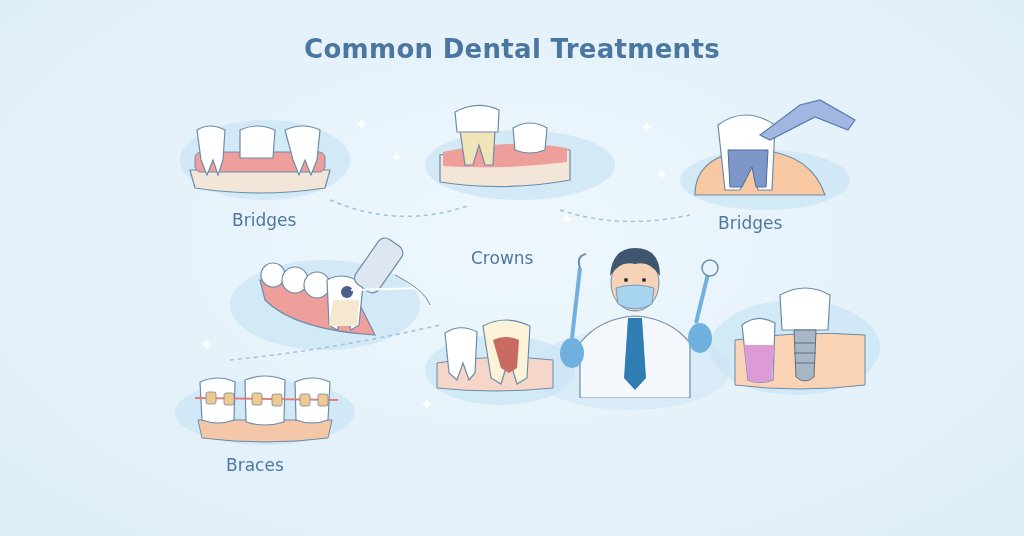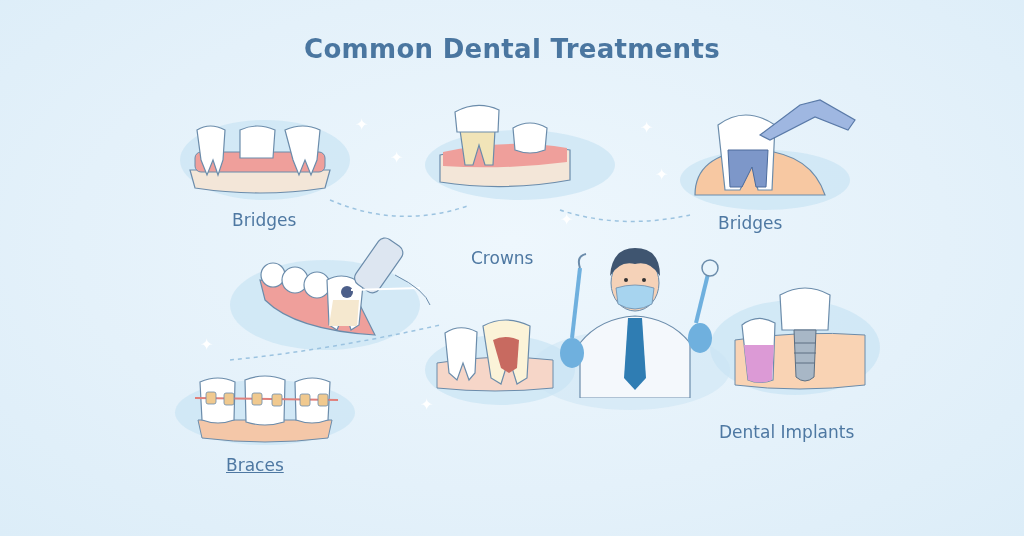--- a/index.html
+++ b/index.html
@@ -87,21 +87,21 @@
     <path d="M55 10 Q75 2 95 10 L94 52 Q75 58 56 52 Z" fill="#fff" stroke="#6b8cab" stroke-width="1.2"></path>
     <path d="M105 12 Q122 4 140 12 L138 50 Q122 56 106 50 Z" fill="#fff" stroke="#6b8cab" stroke-width="1.2"></path>
     <line x1="5" y1="28" x2="148" y2="30" stroke="#e07f7a" stroke-width="2"></line>
     <rect x="16" y="22" width="10" height="12" rx="2" fill="#f0c98f" stroke="#6b8cab" stroke-width=".8"></rect>
     <rect x="34" y="23" width="10" height="12" rx="2" fill="#f0c98f" stroke="#6b8cab" stroke-width=".8"></rect>
     <rect x="62" y="23" width="10" height="12" rx="2" fill="#f0c98f" stroke="#6b8cab" stroke-width=".8"></rect>
     <rect x="82" y="24" width="10" height="12" rx="2" fill="#f0c98f" stroke="#6b8cab" stroke-width=".8"></rect>
     <rect x="110" y="24" width="10" height="12" rx="2" fill="#f0c98f" stroke="#6b8cab" stroke-width=".8"></rect>
     <rect x="128" y="24" width="10" height="12" rx="2" fill="#f0c98f" stroke="#6b8cab" stroke-width=".8"></rect>
   </svg>
-  <div class="label" style="left:226px;top:455px;text-decoration:underline;">Braces</div>
+  <div class="label" style="left:226px;top:455px;">Braces</div>
 
   <svg class="illus" style="left:435px;top:318px;" width="120" height="75" viewBox="0 0 120 75">
     <path d="M2 45 Q60 35 118 42 L118 70 Q60 76 2 70 Z" fill="#f6d6c8" stroke="#6b8cab" stroke-width="1"></path>
     <path d="M10 15 Q25 5 42 14 L40 55 L34 62 L28 45 L22 62 L14 55 Z" fill="#fff" stroke="#6b8cab" stroke-width="1.2"></path>
     <path d="M48 8 Q70 -4 95 8 L92 60 L82 66 L74 40 L66 66 L56 60 Z" fill="#fbf3d8" stroke="#6b8cab" stroke-width="1.2"></path>
     <path d="M58 22 Q70 16 84 22 L82 50 L74 55 L66 50 Z" fill="#c86a60"></path>
   </svg>
 
   <svg class="illus" style="left:550px;top:238px;" width="170" height="160" viewBox="0 0 170 160">
     <path d="M30 160 L30 105 Q50 80 85 78 Q120 80 140 105 L140 160 Z" fill="#f4f8fc" stroke="#6b8cab" stroke-width="1.2"></path>
@@ -122,15 +122,14 @@
   <svg class="illus" style="left:730px;top:285px;" width="140" height="110" viewBox="0 0 140 110">
     <path d="M5 55 Q70 45 135 50 L135 100 Q70 108 5 100 Z" fill="#f9d3b4" stroke="#6b8cab" stroke-width="1"></path>
     <path d="M12 40 Q28 28 45 38 L43 95 Q30 100 18 95 Z" fill="#fff" stroke="#6b8cab" stroke-width="1.2"></path>
     <path d="M14 60 L44 60 L42 95 Q30 100 18 95 Z" fill="#dc9ad6"></path>
     <path d="M50 10 Q75 -4 100 10 L98 45 L52 45 Z" fill="#fff" stroke="#6b8cab" stroke-width="1.2"></path>
     <path d="M64 45 L86 45 L84 92 Q75 100 66 92 Z" fill="#a8b7c6" stroke="#5c6f82" stroke-width="1"></path>
     <line x1="64" y1="58" x2="86" y2="58" stroke="#5c6f82"></line>
       <line x1="64" y1="68" x2="86" y2="68" stroke="#5c6f82"></line>
       <line x1="65" y1="78" x2="85" y2="78" stroke="#5c6f82"></line>
   </svg>
-  <div class="label" style="left:719px;top:422px;">Dental Implants</div>
 
 </div>
 
 </body></html>

